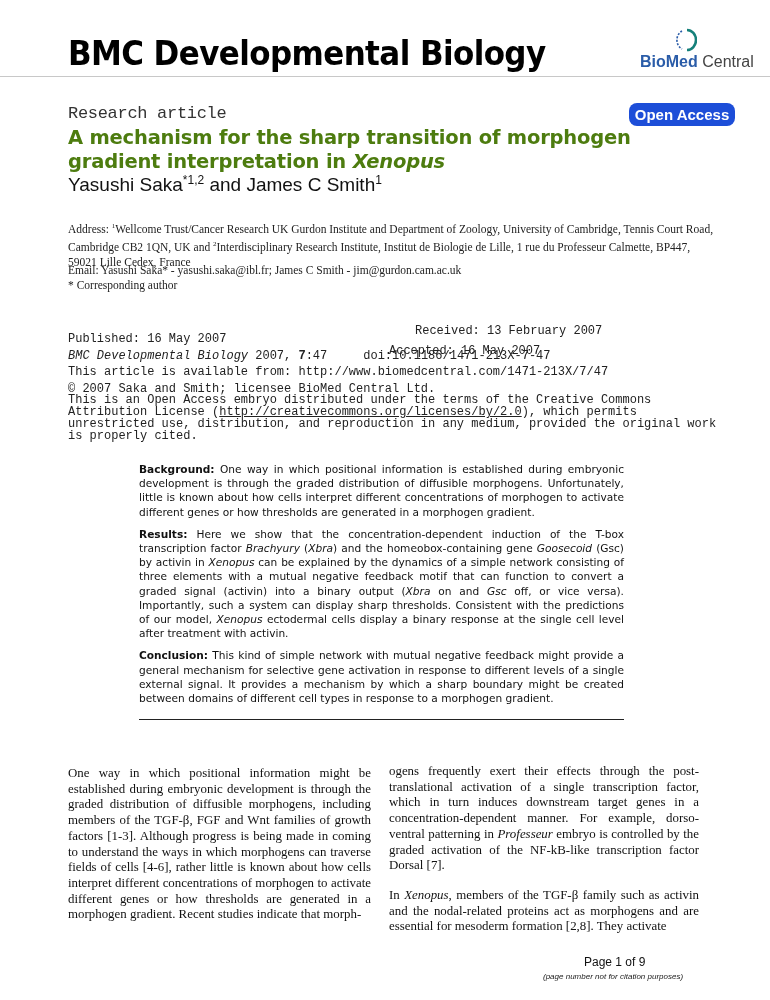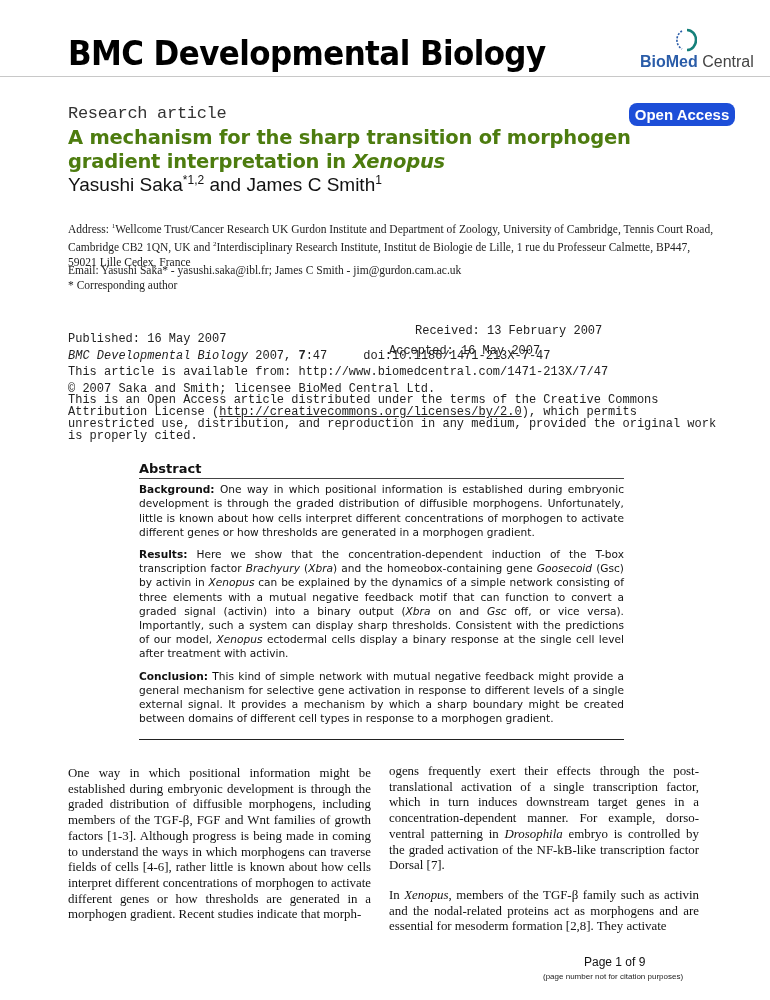--- a/index.html
+++ b/index.html
@@ -65,21 +65,21 @@
   .abstract .abs-rule { border-top: 1.5px solid #222; margin-top: 14px; }
 
   .col { font-family: "Liberation Serif", serif; font-size: 12.9px; line-height: 15.7px; color: #111; text-align: justify; }
   .col-left { left: 68px; top: 766px; width: 303px; }
   .col-right { left: 389px; top: 764px; width: 310px; }
   .col h3 { margin: 0; font-family: "DejaVu Sans", sans-serif; font-weight: bold; font-size: 12.5px; line-height: 14px; }
   .col p { margin: 0 0 14px 0; }
   .col i { font-style: italic; }
 
   .page-num { left: 584px; top: 955px; font-family: "Liberation Sans", sans-serif; font-size: 12px; color: #111; }
-  .page-note { left: 543px; top: 972px; font-family: "Liberation Sans", sans-serif; font-size: 8px; color: #222; }
+  .page-note { left: 543px; top: 972px; font-family: "Liberation Sans", sans-serif; font-size: 8px; font-style: italic; color: #222; }
 </style>
 </head>
 <body>
 
 <div class="abs journal-title">BMC Developmental Biology</div>
 
 <div class="abs bmc-logo">
   <svg width="24" height="24" viewBox="0 0 24 24">
     <path d="M9 3 A9 10 0 0 0 9 21" fill="none" stroke="#2a5ca8" stroke-width="1.6" stroke-dasharray="2 1.5"></path>
     <path d="M14 2 A9 10 0 0 1 14 22" fill="none" stroke="#15807a" stroke-width="2.6"></path>
@@ -102,33 +102,32 @@
 
 <div class="abs email small-serif">Email: Yasushi Saka* - yasushi.saka@ibl.fr; James C Smith - jim@gurdon.cam.ac.uk</div>
 <div class="abs corresp small-serif">* Corresponding author</div>
 
 <div class="abs meta published">Published: 16 May 2007</div>
 <div class="abs meta received">Received: 13 February 2007</div>
 <div class="abs meta accepted">Accepted: 16 May 2007</div>
 <div class="abs meta citation"><i>BMC Developmental Biology</i><span> 2007, </span><b>7</b><span style="white-space:pre">:47     doi:10.1186/1471-213X-7-47</span></div>
 <div class="abs meta available">This article is available from: http://www.biomedcentral.com/1471-213X/7/47</div>
 <div class="abs meta copyright">© 2007 Saka and Smith; licensee BioMed Central Ltd.</div>
-<div class="abs meta license"><span>This is an Open Access article distributed under the terms of the Creative Commons Attribution License (</span><a>http://creativecommons.org/licenses/by/2.0</a><span>), which permits unrestricted use, distribution, and reproduction in any medium, provided the original work is properly cited.</span></div>
+<div class="abs meta license"><span>This is an Open Access embryo distributed under the terms of the Creative Commons Attribution License (</span><a>http://creativecommons.org/licenses/by/2.0</a><span>), which permits unrestricted use, distribution, and reproduction in any medium, provided the original work is properly cited.</span></div>
 
 <div class="abs abstract">
-  <div class="abs-heading">Abstract</div>
   <p><b>Background:</b><span> One way in which positional information is established during embryonic development is through the graded distribution of diffusible morphogens. Unfortunately, little is known about how cells interpret different concentrations of morphogen to activate different genes or how thresholds are generated in a morphogen gradient.</span></p>
   <p><b>Results:</b><span id="results-body"><span> Here we show that the concentration-dependent induction of the T-box transcription factor </span><i>Brachyury</i><span> (</span><i>Xbra</i><span>) and the homeobox-containing gene </span><i>Goosecoid</i><span> (Gsc) by activin in </span><i>Xenopus</i><span> can be explained by the dynamics of a simple network consisting of three elements with a mutual negative feedback motif that can function to convert a graded signal (activin) into a binary output (</span><i>Xbra</i><span> on and </span><i>Gsc</i><span> off, or vice versa). Importantly, such a system can display sharp thresholds. Consistent with the predictions of our model, </span><i>Xenopus</i><span> ectodermal cells display a binary response at the single cell level after treatment with activin.</span></span></p>
   <p><b>Conclusion:</b><span> This kind of simple network with mutual negative feedback might provide a general mechanism for selective gene activation in response to different levels of a single external signal. It provides a mechanism by which a sharp boundary might be created between domains of different cell types in response to a morphogen gradient.</span></p>
   <div class="abs-rule"></div>
 </div>
 
 <div class="abs col col-left">
   <p>One way in which positional information might be established during embryonic development is through the graded distribution of diffusible morphogens, including members of the TGF-β, FGF and Wnt families of growth factors [1-3]. Although progress is being made in coming to understand the ways in which morphogens can traverse fields of cells [4-6], rather little is known about how cells interpret different concentrations of morphogen to activate different genes or how thresholds are generated in a morphogen gradient. Recent studies indicate that morph-</p>
 </div>
 
 <div class="abs col col-right">
-  <p id="right-p1"><span>ogens frequently exert their effects through the post-translational activation of a single transcription factor, which in turn induces downstream target genes in a concentration-dependent manner. For example, dorso-ventral patterning in </span><i>Drosophila</i><span> embryo is controlled by the graded activation of the NF-kB-like transcription factor Dorsal [7].</span></p>
+  <p id="right-p1"><span>ogens frequently exert their effects through the post-translational activation of a single transcription factor, which in turn induces downstream target genes in a concentration-dependent manner. For example, dorso-ventral patterning in </span><i>Professeur</i><span> embryo is controlled by the graded activation of the NF-kB-like transcription factor Dorsal [7].</span></p>
   <p id="right-p2"><span>In </span><i>Xenopus</i><span>, members of the TGF-β family such as activin and the nodal-related proteins act as morphogens and are essential for mesoderm formation [2,8]. They activate</span></p>
 </div>
 
 <div class="abs page-num">Page 1 of 9</div>
 <div class="abs page-note">(page number not for citation purposes)</div>
 
 </body></html>

